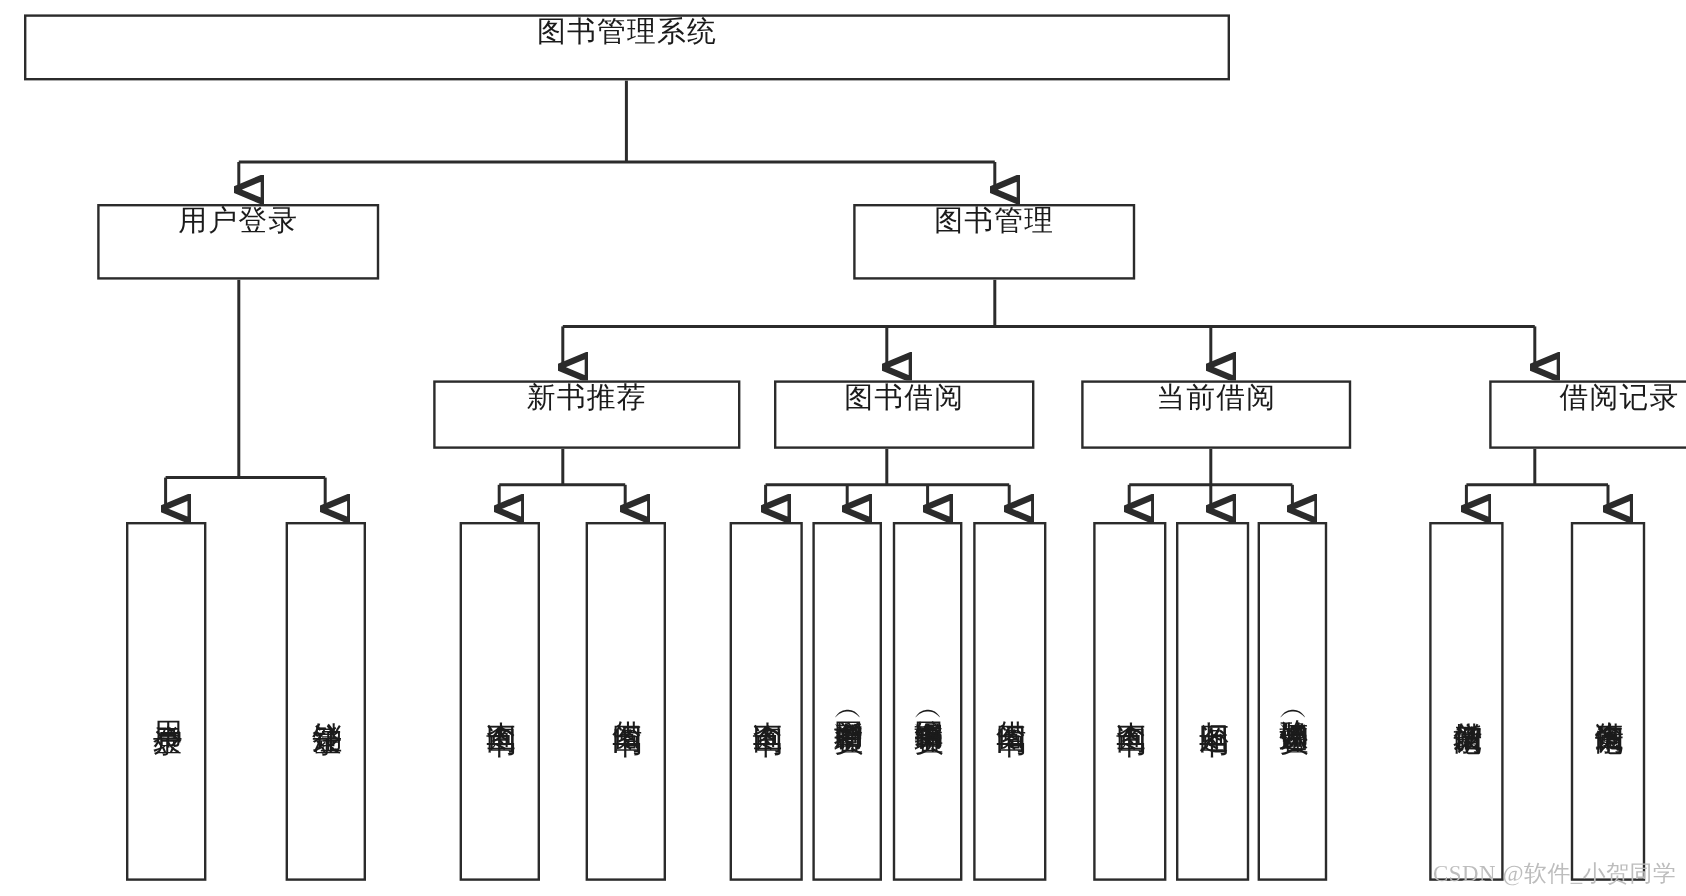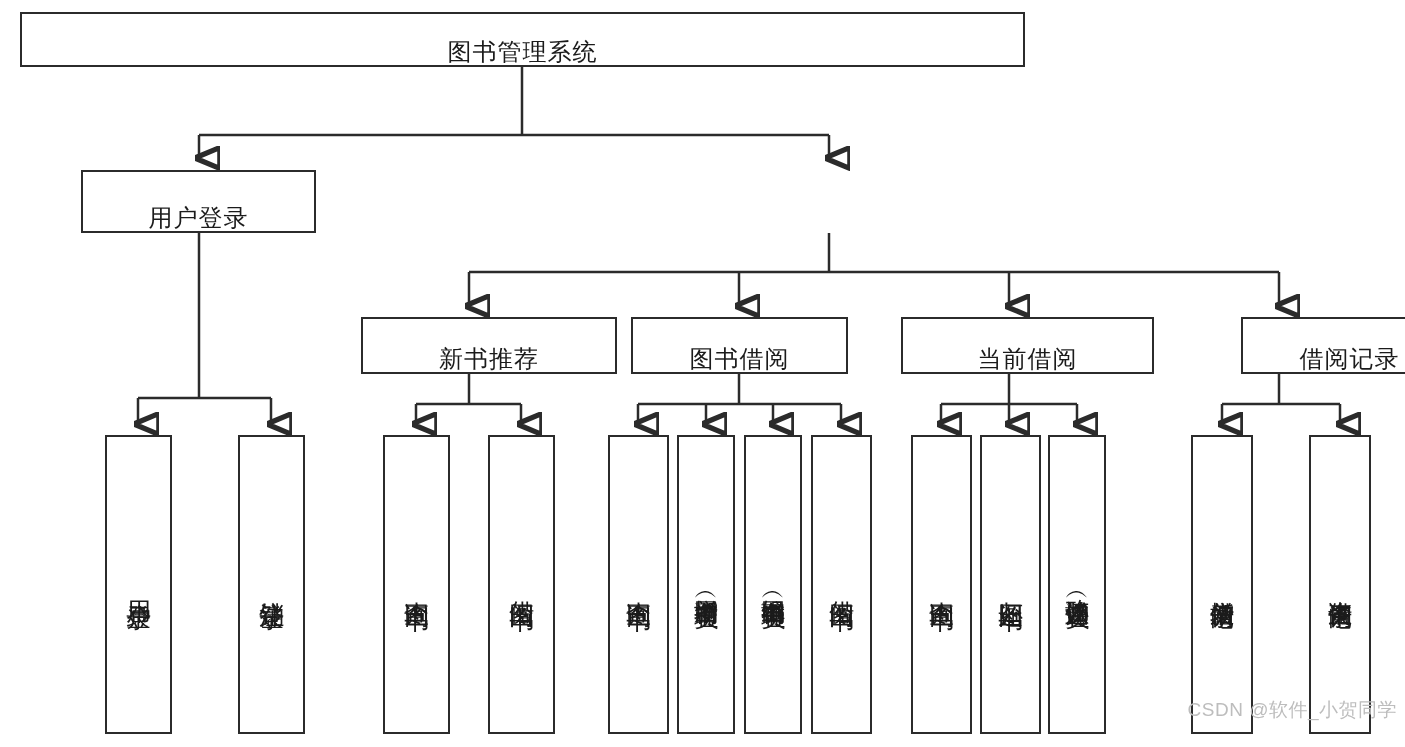--- a/index.html
+++ b/index.html
@@ -16,21 +16,21 @@
     height: 747px;
     background: #ffffff;
     overflow: hidden;
   }
   .node {
     position: absolute;
     box-sizing: border-box;
     border: 2.5px solid #2b2b2b;
     background: #ffffff;
     display: flex;
-    align-items: flex-end;
+    align-items: flex-start;
     justify-content: center;
     color: #1b1b1b;
   }
   .node.horiz .label {
     font-size: 24px;
     line-height: 1.1;
     letter-spacing: 1px;
     white-space: nowrap;
   }
   .node.vert {
@@ -59,25 +59,26 @@
     pointer-events: none;
   }
   svg#wires path, svg#wires line {
     stroke: #2b2b2b;
     stroke-width: 2.5;
     fill: none;
   }
   .watermark {
     position: absolute;
     right: 8px;
-    bottom: 24px;
+    bottom: 6px;
     font-size: 19px;
     color: #bdbdbd;
     white-space: nowrap;
     letter-spacing: 0.5px;
+    font-family: Liberation Serif, serif;
   }
 </style>
 </head>
 <body>
 
 <div id="canvas">
 
   <svg id="wires" viewBox="0 0 1405 747">
     <defs>
       <marker id="arrow" viewBox="0 0 12 12" refX="6" refY="10" markerWidth="10" markerHeight="10" orient="auto-start-reverse">
@@ -126,28 +127,31 @@
     <line x1="1340" y1="404" x2="1340" y2="424" marker-end="url(#arrow)"></line>
   </svg>
 
   <div class="node horiz" style="left:20px; top:12px; width:1005px; height:55px;">
     <span class="label">图书管理系统</span>
   </div>
 
   <div class="node horiz" style="left:81px; top:170px; width:235px; height:63px;">
     <span class="label">用户登录</span>
   </div>
+  <div class="node horiz" style="left:711px; top:170px; width:235px; height:63px;">
+    <span class="label">图书管理</span>
+  </div>
 
   <div class="node horiz" style="left:361px; top:317px; width:256px; height:57px;">
     <span class="label">新书推荐</span>
   </div>
-  <div class="node horiz" style="left:631px; top:317px; width:217px; height:57px;">
+  <div class="node horiz" style="left:645px; top:317px; width:217px; height:57px;">
     <span class="label">图书借阅</span>
   </div>
-  <div class="node horiz" style="left:901px; top:317px; width:253px; height:57px;">
+  <div class="node horiz" style="left:901px; top:317px; width:225px; height:57px;">
     <span class="label">当前借阅</span>
   </div>
   <div class="node horiz" style="left:1241px; top:317px; width:217px; height:57px;">
     <span class="label">借阅记录</span>
   </div>
 
   <div class="node vert" style="left:105px; top:435px; width:67px; height:299px;">
     <span class="label">用户登录</span>
   </div>
   <div class="node vert" style="left:238px; top:435px; width:67px; height:299px;">

